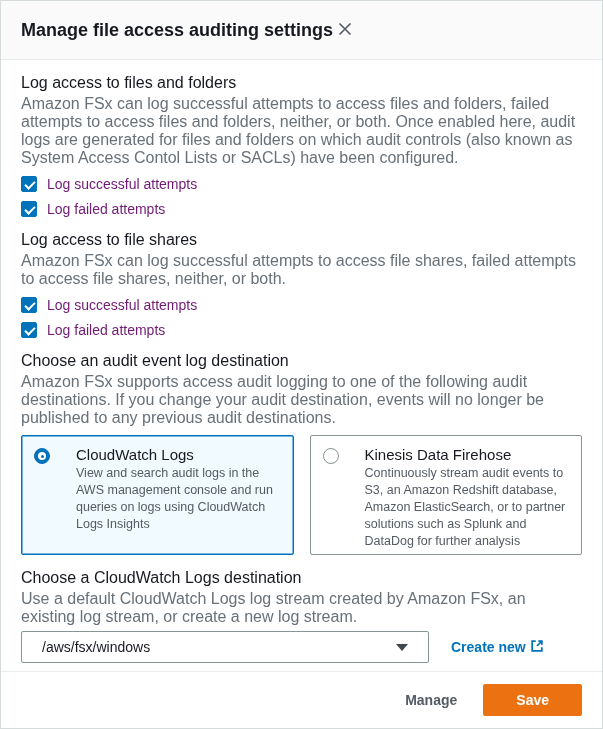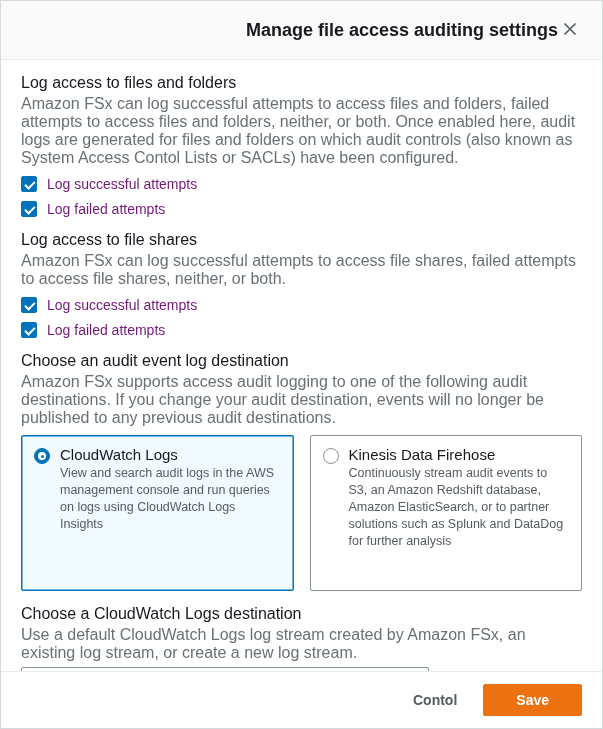--- a/index.html
+++ b/index.html
@@ -18,21 +18,21 @@
     flex-direction: column;
     box-shadow: 0 1px 3px rgba(0,0,0,.15);
   }
   
   .dlg-header {
     background: #fafafa;
     border-bottom: 1px solid #eaeded;
     padding: 17px 20px;
     display: flex;
     align-items: center;
-    justify-content: flex-end;
+    justify-content: flex-start;
     flex: 0 0 auto;
   }
   .dlg-title { font-size: 18px; font-weight: 700; color: #16191f; }
   .close-btn {
     background: none; border: none; cursor: pointer;
     width: 24px; height: 24px;
     display: flex; align-items: center; justify-content: center;
   }
   
   .dlg-content {
@@ -77,27 +77,27 @@
     left: 3px; top: 3.5px;
     width: 8px; height: 4px;
     border-left: 2px solid #fff;
     border-bottom: 2px solid #fff;
     transform: rotate(-45deg);
   }
   .check-label { font-size: 14px; color: #701a75; }
   
   .cards { display: flex; gap: 16px; margin-top: 8px; }
   .card {
-    width: 274px; height: 156px;
+    width: 274px; height: 120px;
     border: 1px solid #879596;
     border-radius: 2px;
     background: #fff;
     padding: 10px 12px;
     display: flex;
-    gap: 10px;
+    gap: 26px;
     cursor: pointer;
     justify-content: flex-end;
   }
   .card.selected {
     border-color: #0073bb;
     box-shadow: inset 0 0 0 0.5px #0073bb;
     background: #f1faff;
   }
   .radio {
     width: 16px; height: 16px;
@@ -263,17 +263,17 @@
                 <path d="M13.5 2.5L8 8" fill="none" stroke="#0073bb" stroke-width="2"></path>
               </svg>
           </span>
         </a>
       </div>
     </div>
 
   </div>
 
   <div class="dlg-footer">
-    <button class="btn-link">Contol</button>
+    <button class="btn-link">Manage</button>
     <button class="btn-primary">Save</button>
   </div>
 
 </div>
 
 </body></html>

